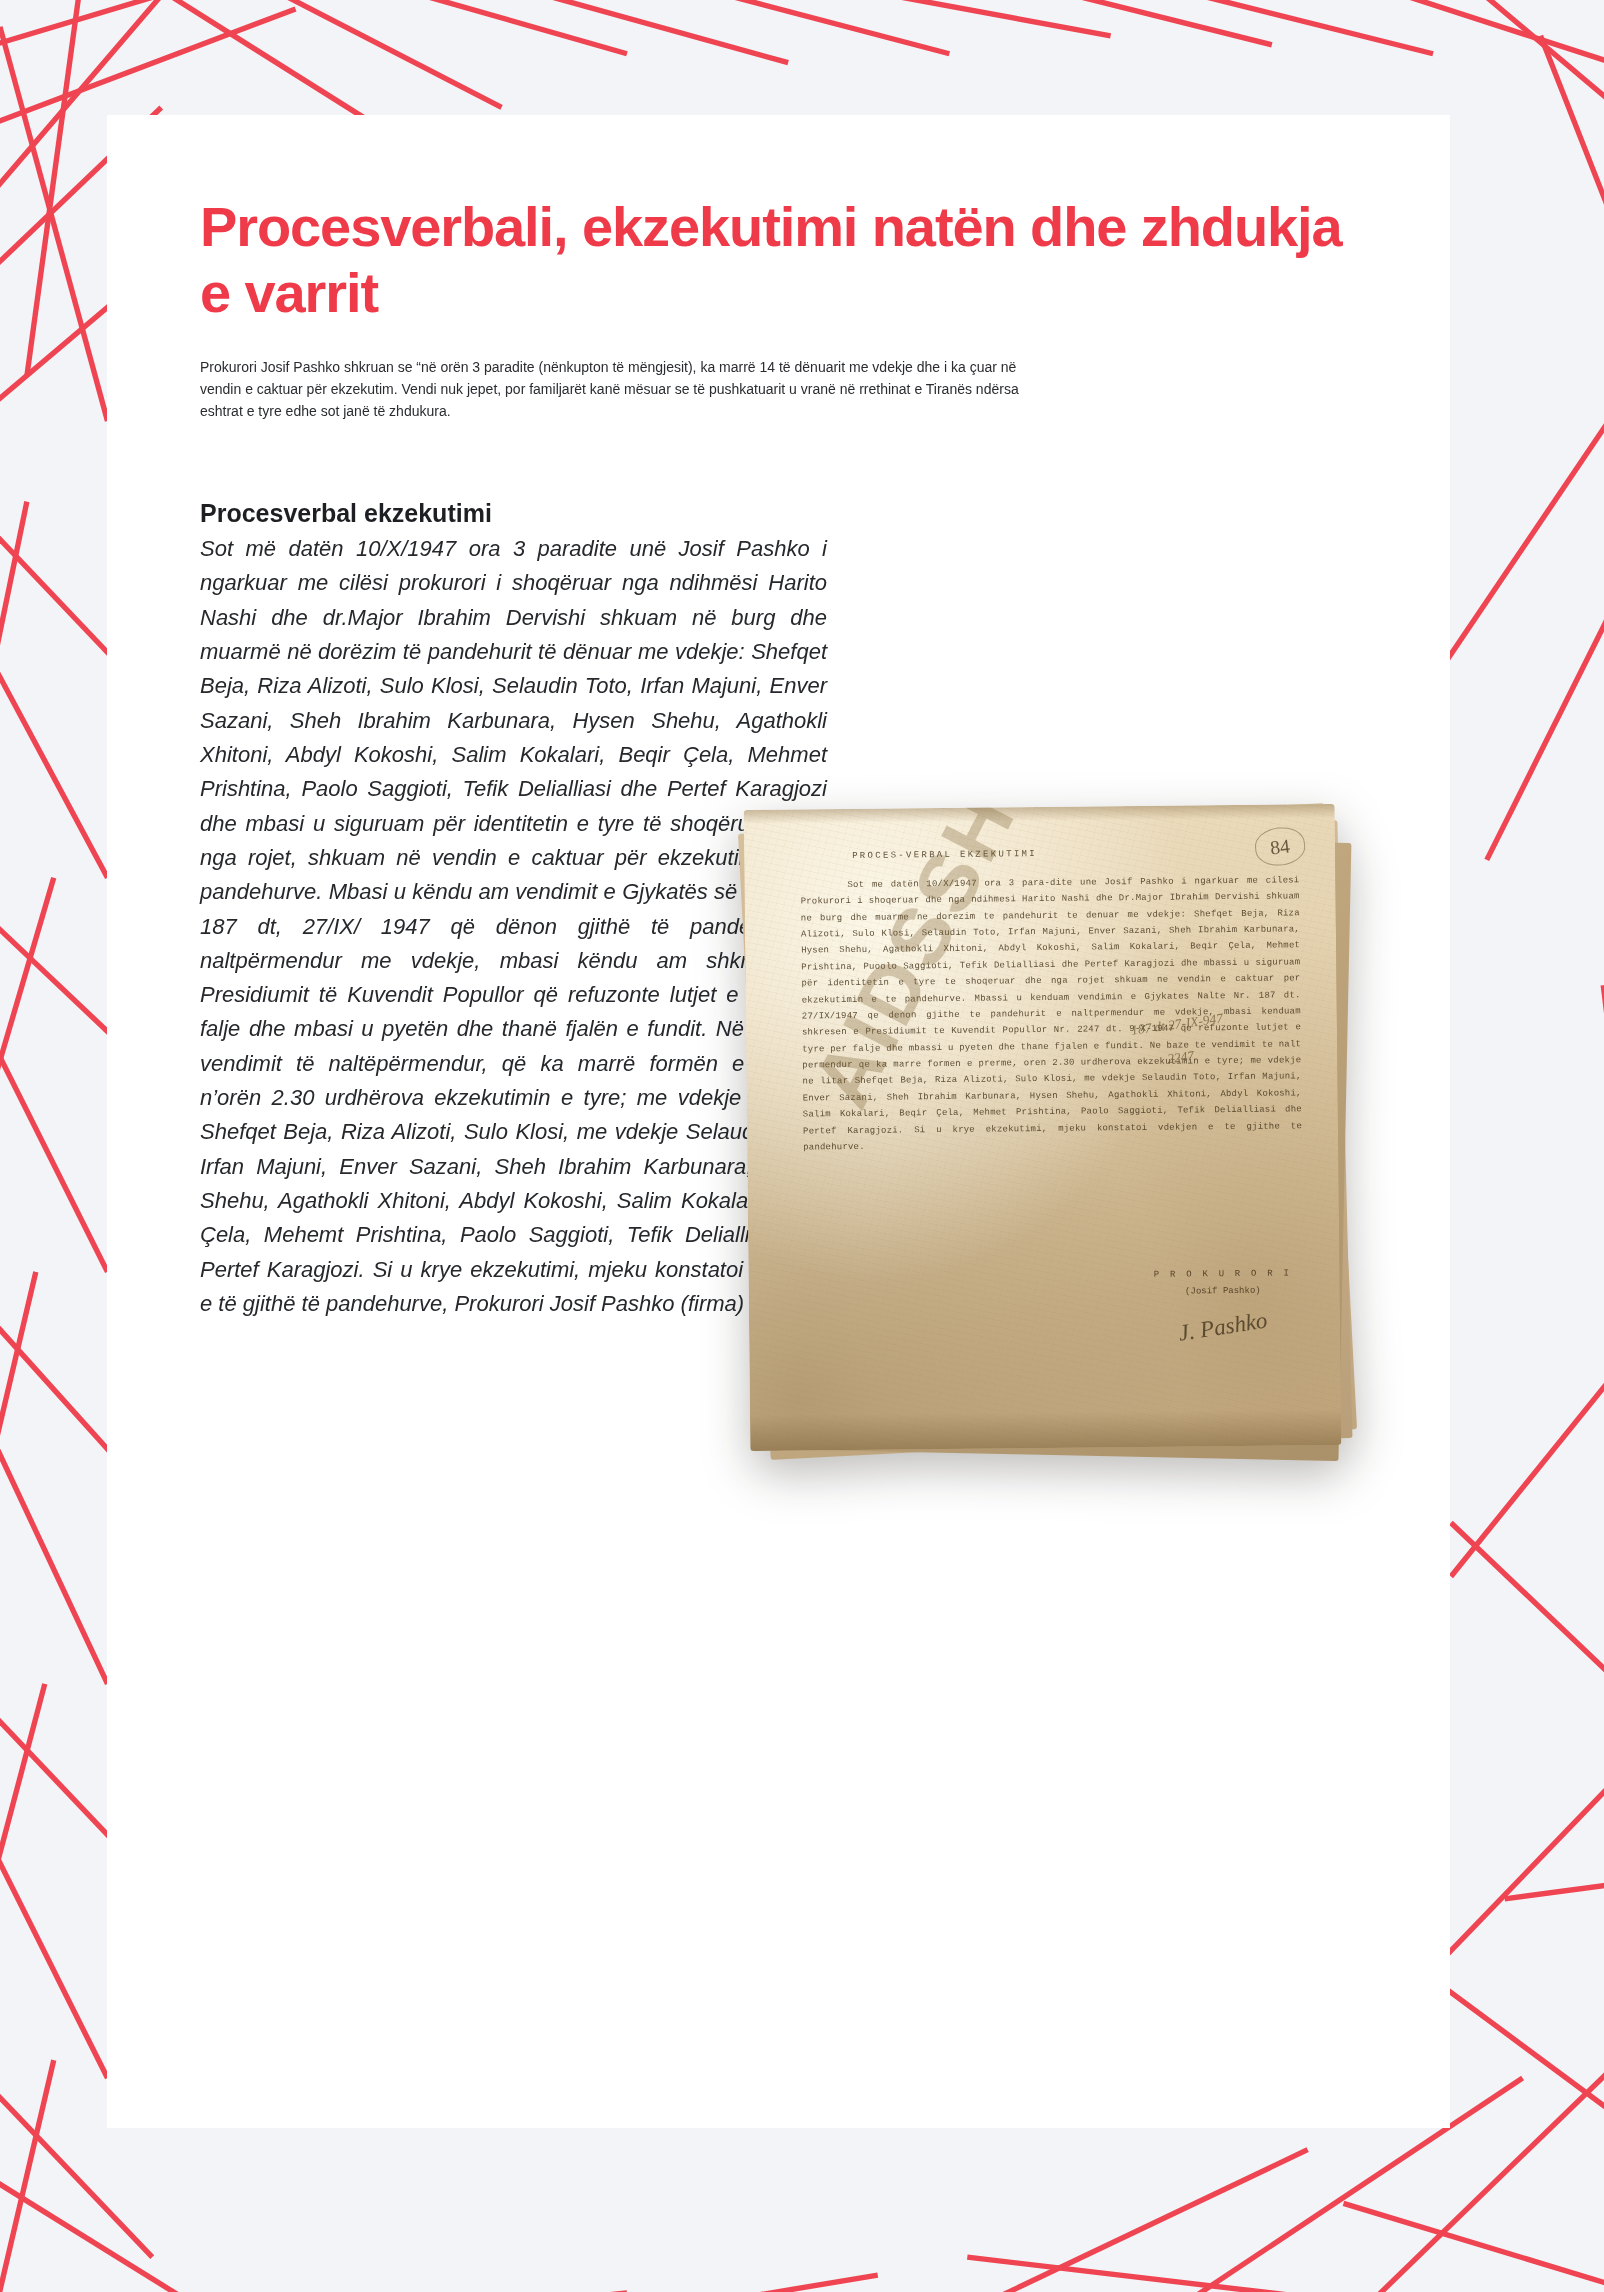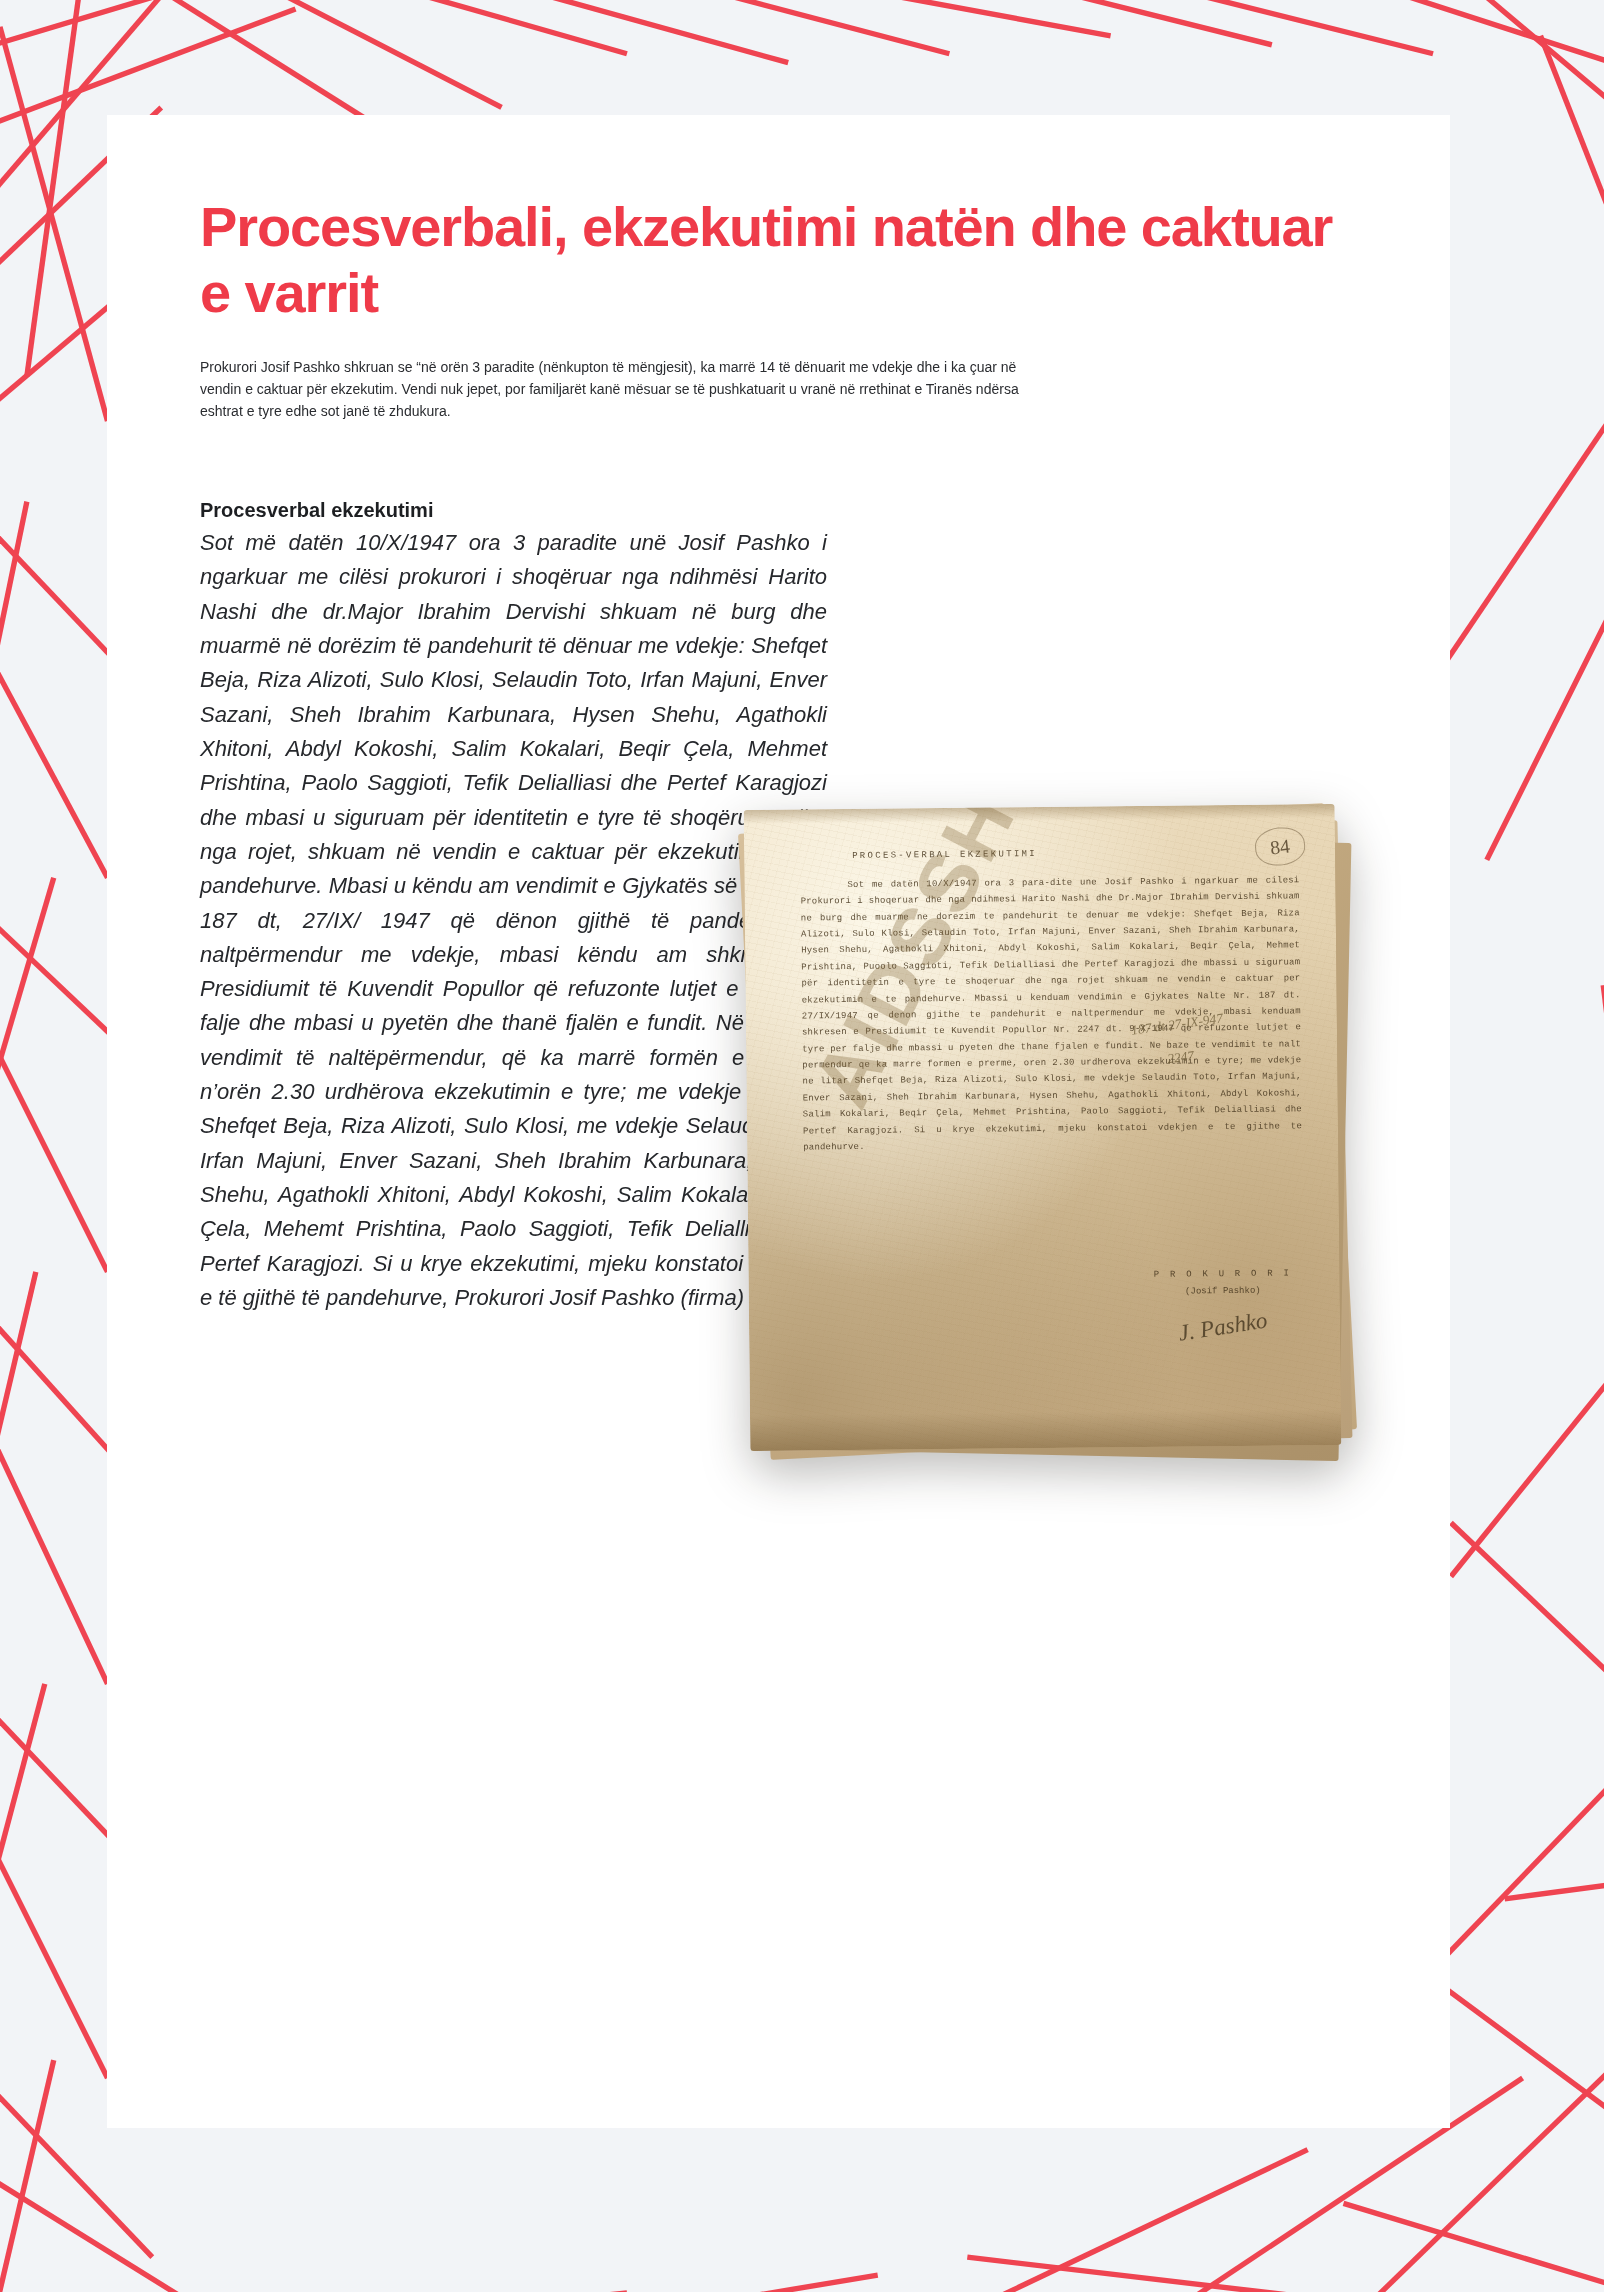--- a/index.html
+++ b/index.html
@@ -63,21 +63,21 @@
     margin: 0 0 77px 0;
     max-width: 842px;
   }
 
   .doc-block {
     position: relative;
   }
 
   .doc-heading {
     color: #1d1f22;
-    font-size: 20px;
+    font-size: 25px;
     font-weight: 700;
     margin: 0 0 3.6px 0;
   }
 
   .doc-body {
     color: #26282c;
     font-size: 22px;
     line-height: 1.56;
     font-style: italic;
     text-align: justify;
@@ -287,21 +287,21 @@
     <path d="M1500 2460 L1830 2560"></path>
     <path d="M620 2600 L980 2540"></path>
     <path d="M300 2600 L700 2560"></path>
     <path d="M1680 2120 L1830 2100"></path>
   </g>
 </svg>
 
 <div class="page-card">
   <div class="card-inner">
 
-    <h1 class="article-title">Procesverbali, ekzekutimi natën dhe caktuar e varrit</h1>
+    <h1 class="article-title">Procesverbali, ekzekutimi natën dhe zhdukja e varrit</h1>
 
 
     <p class="article-lede">Prokurori Josif Pashko shkruan se “në orën 3 paradite (nënkupton të mëngjesit), ka marrë 14 të dënuarit me vdekje dhe i ka çuar në vendin e caktuar për ekzekutim. Vendi nuk jepet, por familjarët kanë mësuar se të pushkatuarit u vranë në rrethinat e Tiranës ndërsa eshtrat e tyre edhe sot janë të zhdukura.</p>
 
     <div class="doc-block">
       <p class="doc-heading">Procesverbal ekzekutimi</p>
       <p class="doc-body">Sot më datën 10/X/1947 ora 3 paradite unë Josif Pashko i ngarkuar me cilësi prokurori i shoqëruar nga ndihmësi Harito Nashi dhe dr.Major Ibrahim Dervishi shkuam në burg dhe muarmë në dorëzim të pandehurit të dënuar me vdekje: Shefqet Beja, Riza Alizoti, Sulo Klosi, Selaudin Toto, Irfan Majuni, Enver Sazani, Sheh Ibrahim Karbunara, Hysen Shehu, Agathokli Xhitoni, Abdyl Kokoshi, Salim Kokalari, Beqir Çela, Mehmet Prishtina, Paolo Saggioti, Tefik Delialliasi dhe Pertef Karagjozi dhe mbasi u siguruam për identitetin e tyre të shoqëruar edhe nga rojet, shkuam në vendin e caktuar për ekzekutimin e të pandehurve. Mbasi u këndu am vendimit e Gjykatës së Naltë, nr 187 dt, 27/IX/ 1947 që dënon gjithë të pandehurit e naltpërmendur me vdekje, mbasi këndu am shkresën e Presidiumit të Kuvendit Popullor që refuzonte lutjet e tyre për falje dhe mbasi u pyetën dhe thanë fjalën e fundit. Në bazë të vendimit të naltëpërmendur, që ka marrë formën e preme, n’orën 2.30 urdhërova ekzekutimin e tyre; me vdekje në litar, Shefqet Beja, Riza Alizoti, Sulo Klosi, me vdekje Selaudin Toto, Irfan Majuni, Enver Sazani, Sheh Ibrahim Karbunara, Hysen Shehu, Agathokli Xhitoni, Abdyl Kokoshi, Salim Kokalari, Beqir Çela, Mehemt Prishtina, Paolo Saggioti, Tefik Delialliasi dhe Pertef Karagjozi. Si u krye ekzekutimi, mjeku konstatoi vdekjen e të gjithë të pandehurve, Prokurori Josif Pashko (firma)</p>
     </div>
 
   </div>

